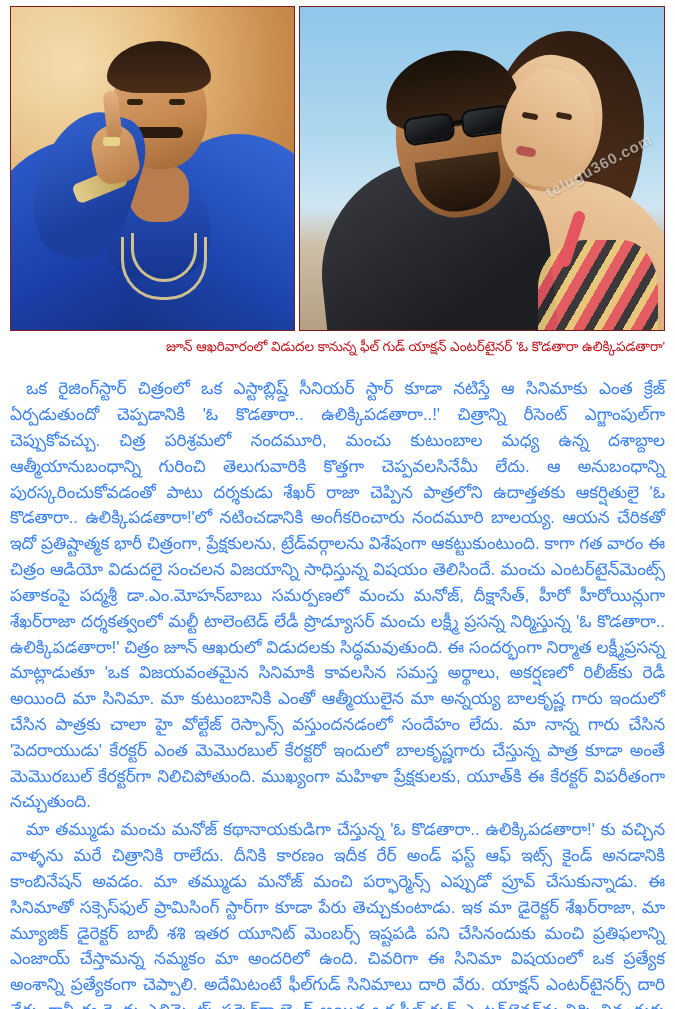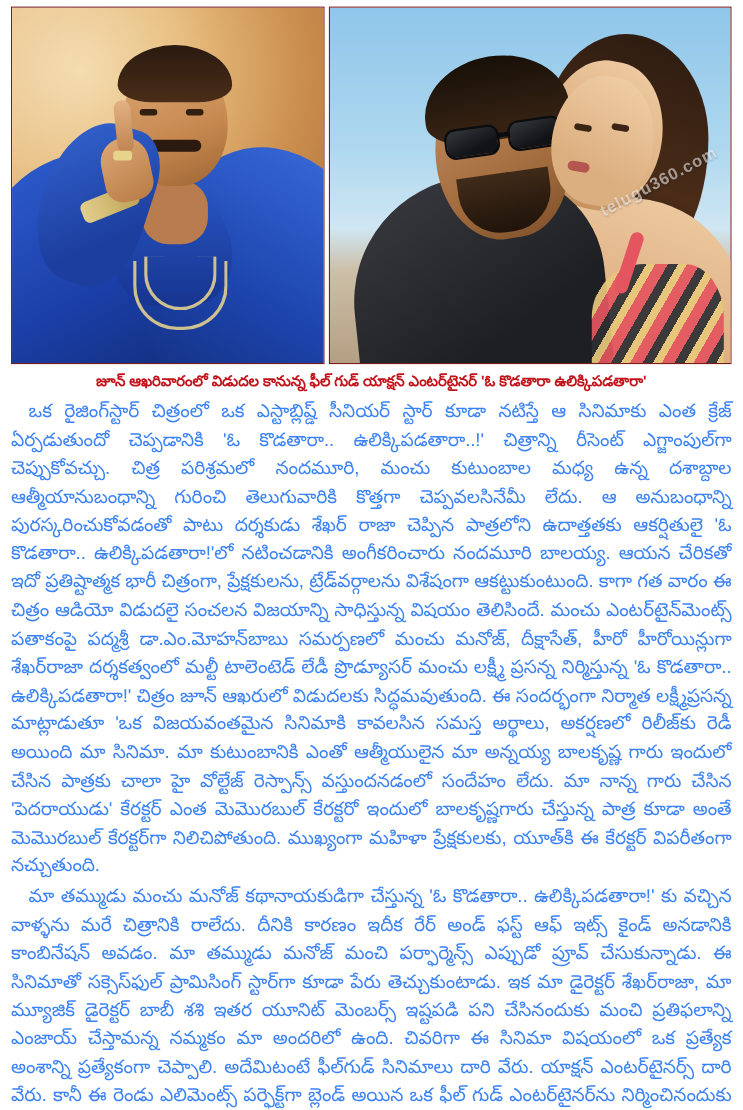--- a/index.html
+++ b/index.html
@@ -313,26 +313,26 @@
     letter-spacing: 1px;
     white-space: nowrap;
     text-shadow: 0 1px 2px rgba(0,0,0,0.25);
     z-index: 5;
     pointer-events: none;
   }
 
   
   .headline {
     width: 655px;
-    text-align: center;
+    text-align: right;
     color: #c2131a;
     font-size: 13.5px;
-    font-weight: bold;
+    font-weight: normal;
     line-height: 1.35;
-    margin: 7px 0 5px 0;
+    margin: 7px 0 20px 0;
     letter-spacing: -0.1px;
   }
 
   
   .article {
     width: 655px;
     font-size: 17px;
     line-height: 1.52;
     color: #3b82f6;
     text-align: justify;

